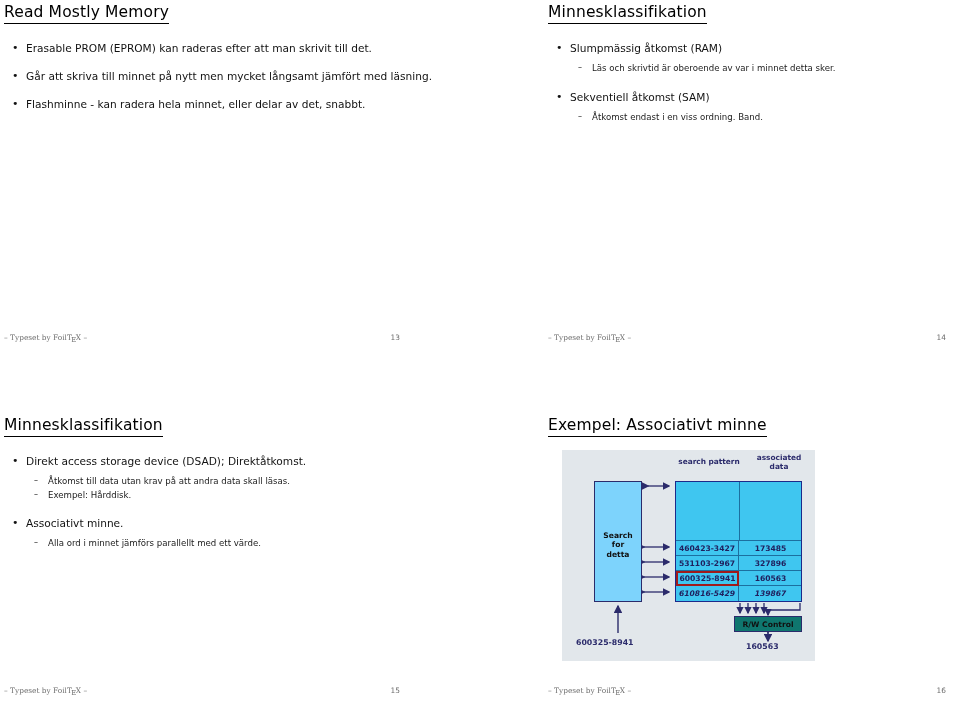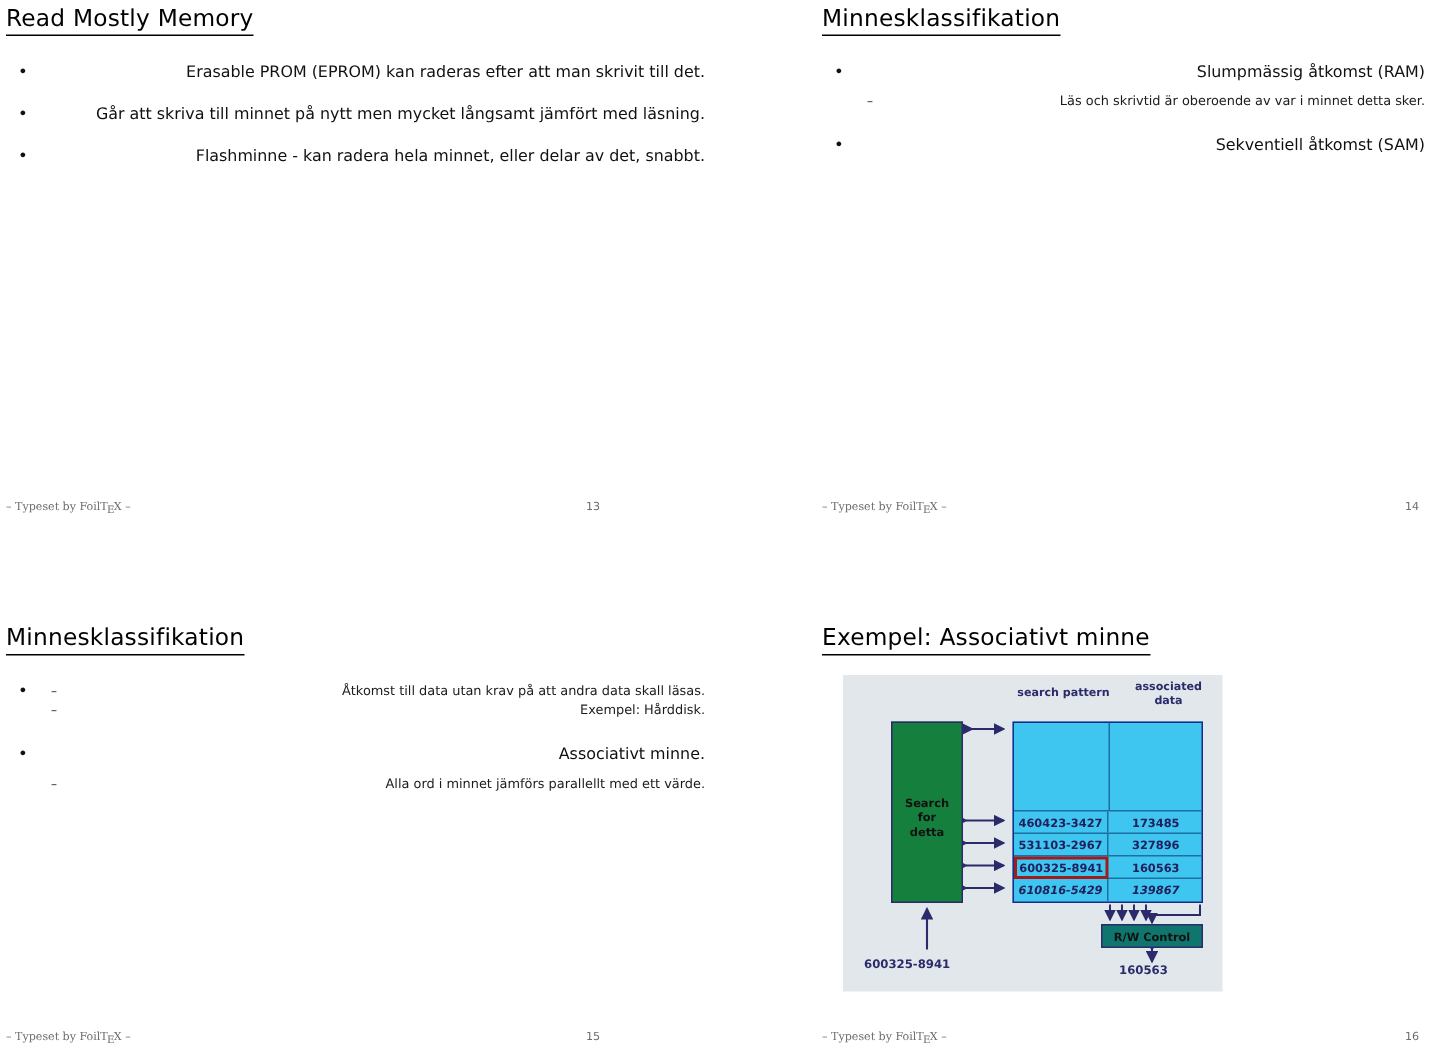--- a/index.html
+++ b/index.html
@@ -62,21 +62,20 @@
     margin: 0;
     padding: 0;
   }
   ul.lvl1 > li {
     position: relative;
     padding-left: 22px;
     font-size: 10.6px;
     line-height: 1.25;
     color: #111;
     margin-top: 15px;
-    text-align: right;
   }
   ul.lvl1 > li::before {
     content: "•";
     position: absolute;
     left: 8px;
     top: -1px;
     font-size: 11px;
     color: #111;
   }
   ul.lvl1 > li.first { margin-top: 18px; }
@@ -147,21 +146,21 @@
   }
   .lbl-search-pattern { left: 108px; top: 8px; width: 78px; }
   .lbl-assoc-data     { left: 188px; top: 4px; width: 58px; }
 
   .search-box {
     position: absolute;
     left: 32px;
     top: 31px;
     width: 48px;
     height: 121px;
-    background: #15803d;
+    background: #7dd3fc;
     border: 1.4px solid #2b2b6b;
     box-sizing: border-box;
   }
   .search-box .txt {
     position: absolute;
     left: 0; right: 0;
     top: 49px;
     text-align: center;
     font-size: 7.6px;
     font-weight: bold;
@@ -291,36 +290,40 @@
       </div>
       <ul class="lvl1">
         <li class="first">
           <span>Slumpmässig åtkomst (RAM)</span>
           <ul class="lvl2">
             <li><span>Läs och skrivtid är oberoende av var i minnet detta sker.</span></li>
           </ul>
         </li>
         <li>
           <span>Sekventiell åtkomst (SAM)</span>
+          <ul class="lvl2">
+            <li><span>Åtkomst endast i en viss ordning. Band.</span></li>
+          </ul>
         </li>
       </ul>
     </div>
     <div class="footer">
       <span class="footer-left tex"><span>– Typeset by Foil</span><span>T</span><span class="e">E</span><span>X –</span></span>
       <span class="footer-right">14</span>
     </div>
   </div>
 
   <div class="slide s3">
     <div class="slide-body">
       <div class="title-wrap">
         <h1 class="slide-title">Minnesklassifikation</h1>
       </div>
       <ul class="lvl1">
         <li class="first">
+          <span>Direkt access storage device (DSAD); Direktåtkomst.</span>
           <ul class="lvl2">
             <li><span>Åtkomst till data utan krav på att andra data skall läsas.</span></li>
             <li><span>Exempel: Hårddisk.</span></li>
           </ul>
         </li>
         <li>
           <span>Associativt minne.</span>
           <ul class="lvl2">
             <li><span>Alla ord i minnet jämförs parallellt med ett värde.</span></li>
           </ul>

